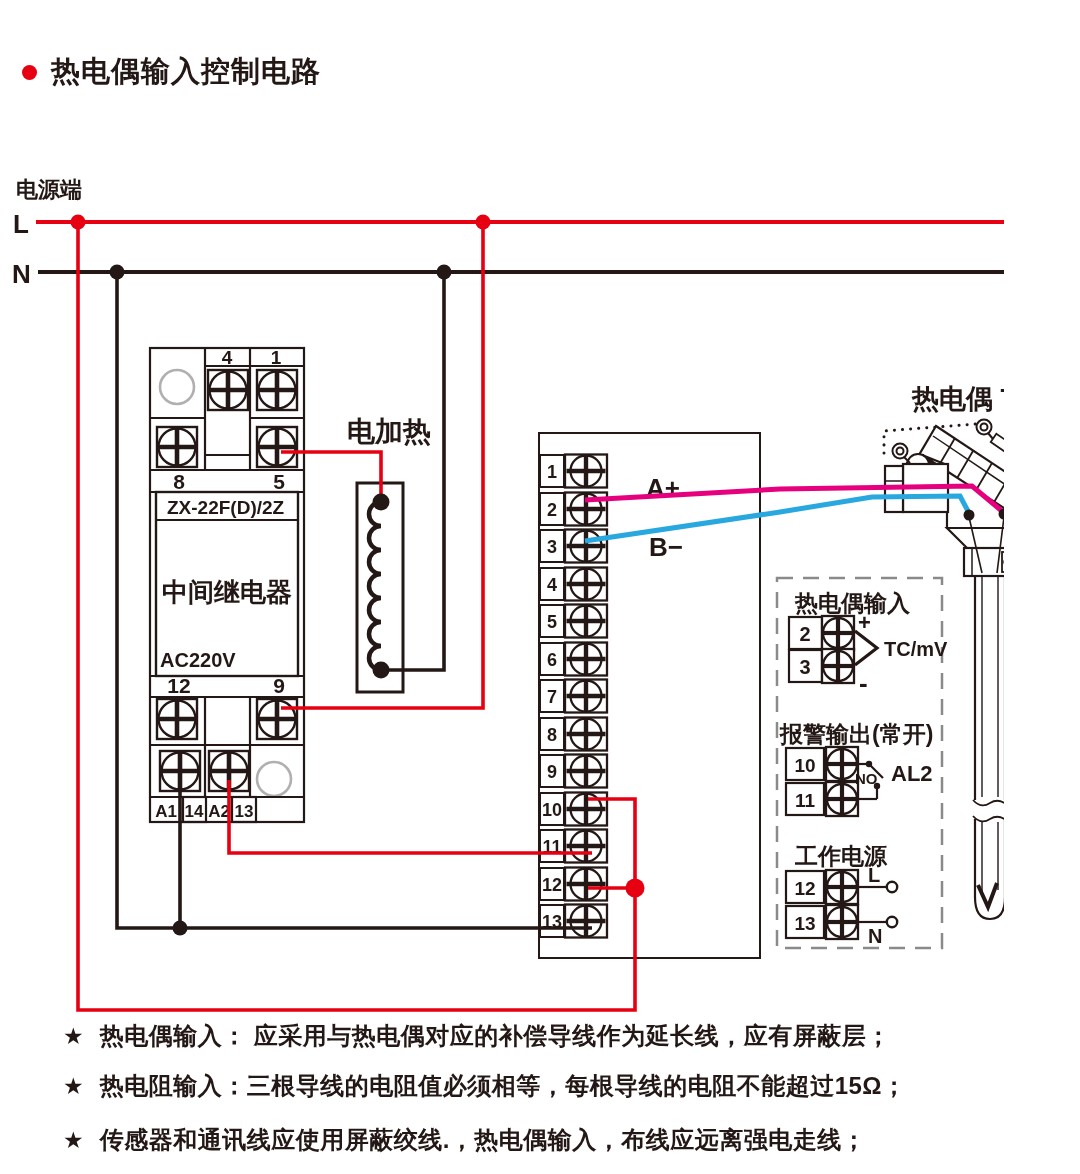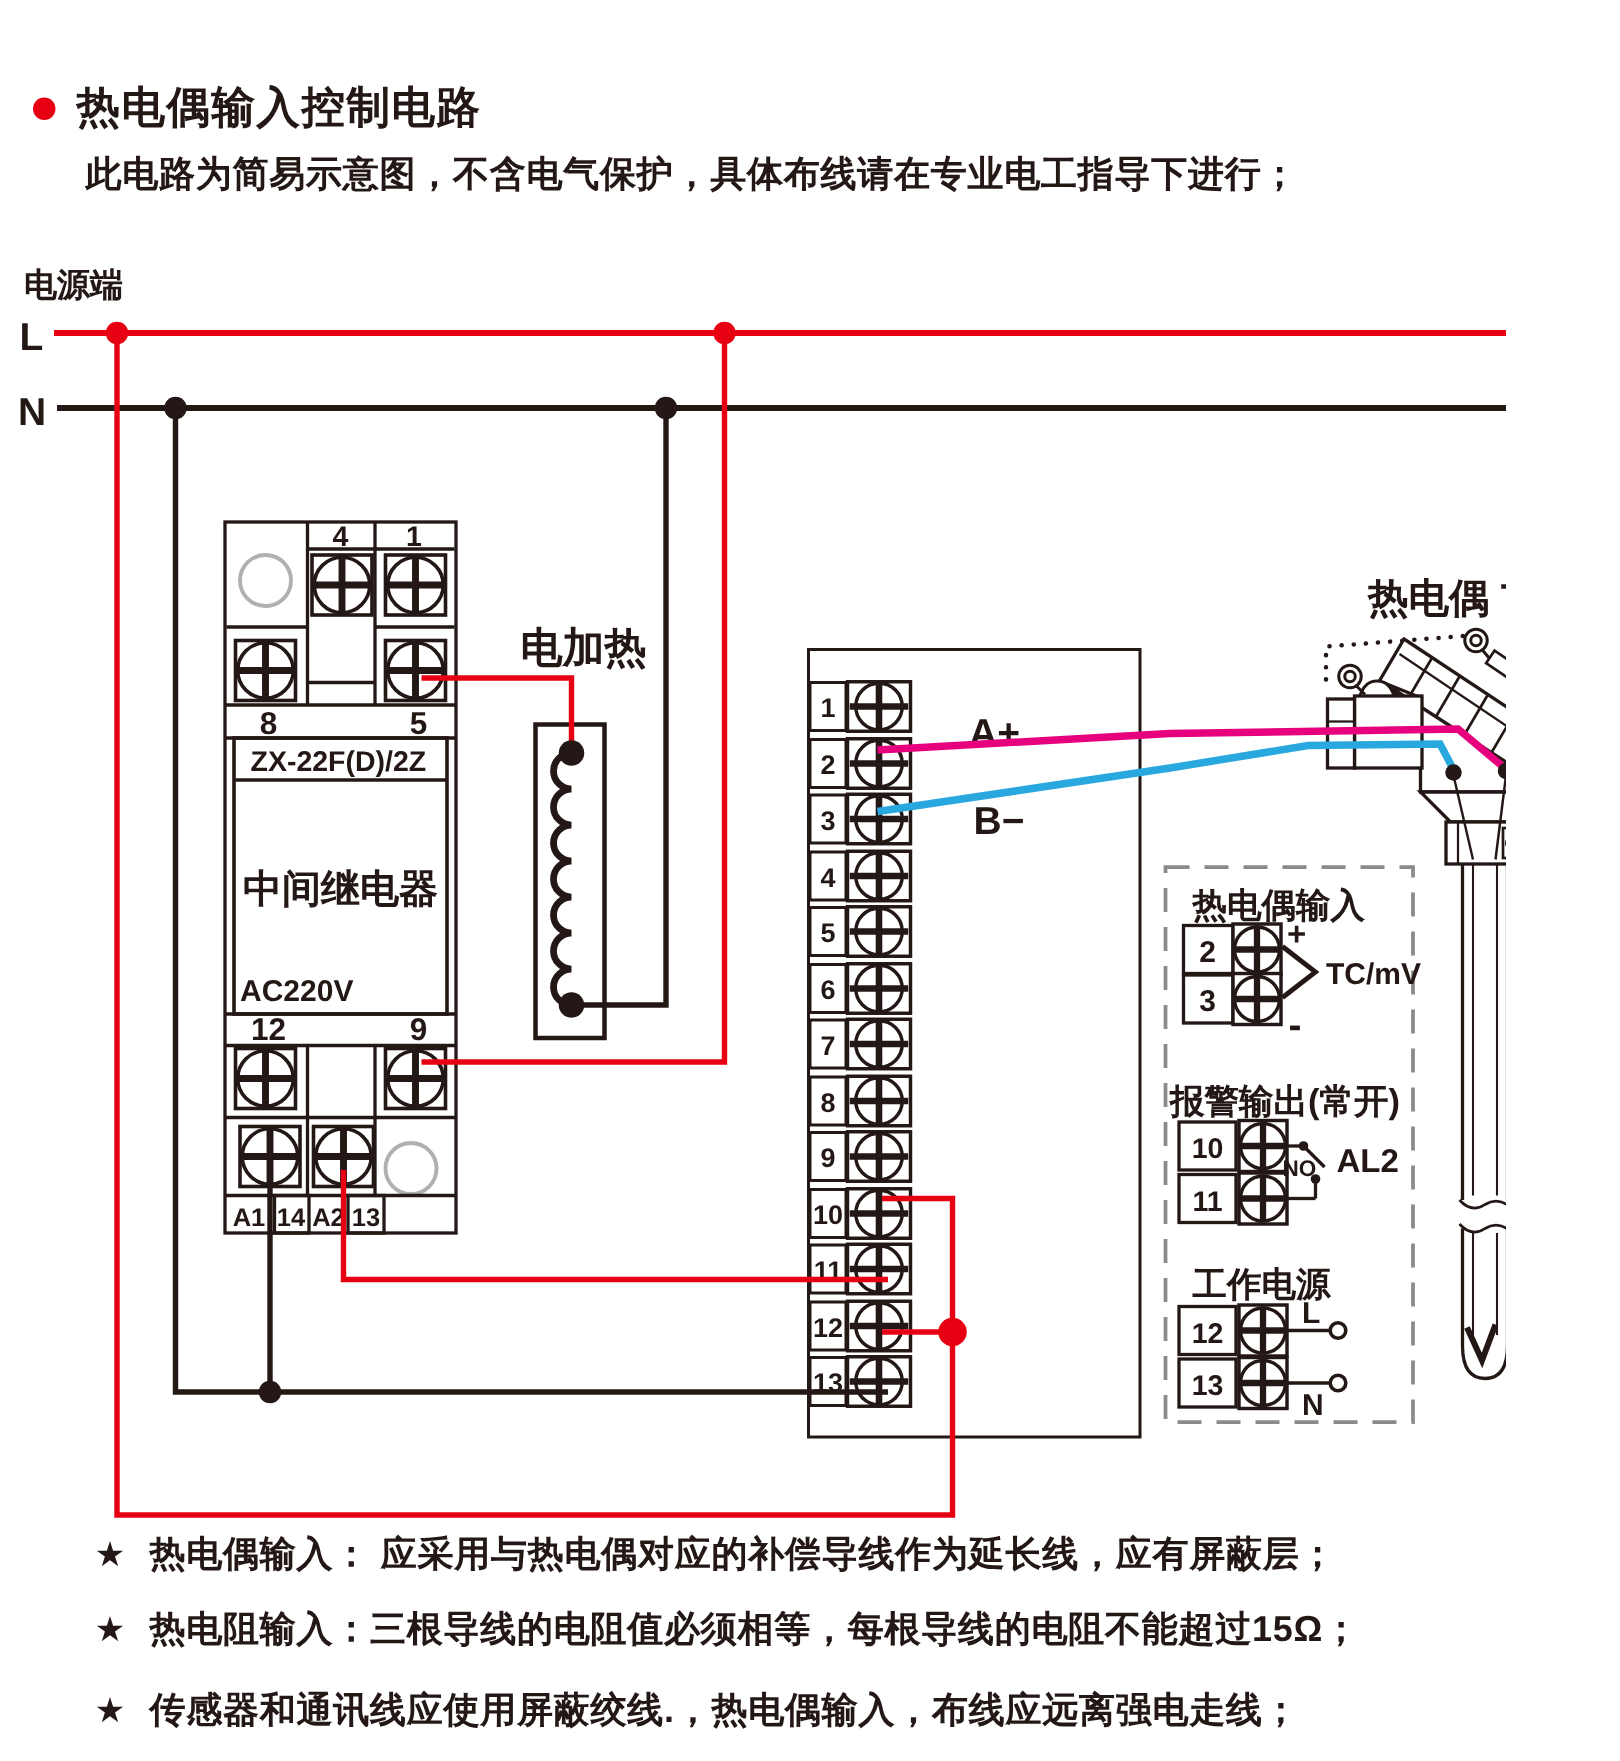--- a/index.html
+++ b/index.html
@@ -20,21 +20,20 @@
 </style>
 </head>
 <body>
 
 <div class="page">
 
   <div class="title-row">
     <span class="bullet"></span>
     <span class="title">热电偶输入控制电路</span>
   </div>
-  <div class="subtitle">此电路为简易示意图，不含电气保护，具体布线请在专业电工指导下进行；</div>
 
   <svg class="diagram" width="1080" height="1020" viewBox="0 0 1080 1020">
     <defs>
       <g id="screwR">
         <rect x="-20" y="-20" width="40" height="40" fill="#fff" stroke="#231815" stroke-width="2.4"></rect>
         <circle r="18.5" fill="none" stroke="#231815" stroke-width="2.4"></circle>
         <line x1="-19" y1="0" x2="19" y2="0" stroke="#231815" stroke-width="4.6"></line>
         <line x1="0" y1="-19" x2="0" y2="19" stroke="#231815" stroke-width="4.6"></line>
       </g>
       <g id="screwI">

